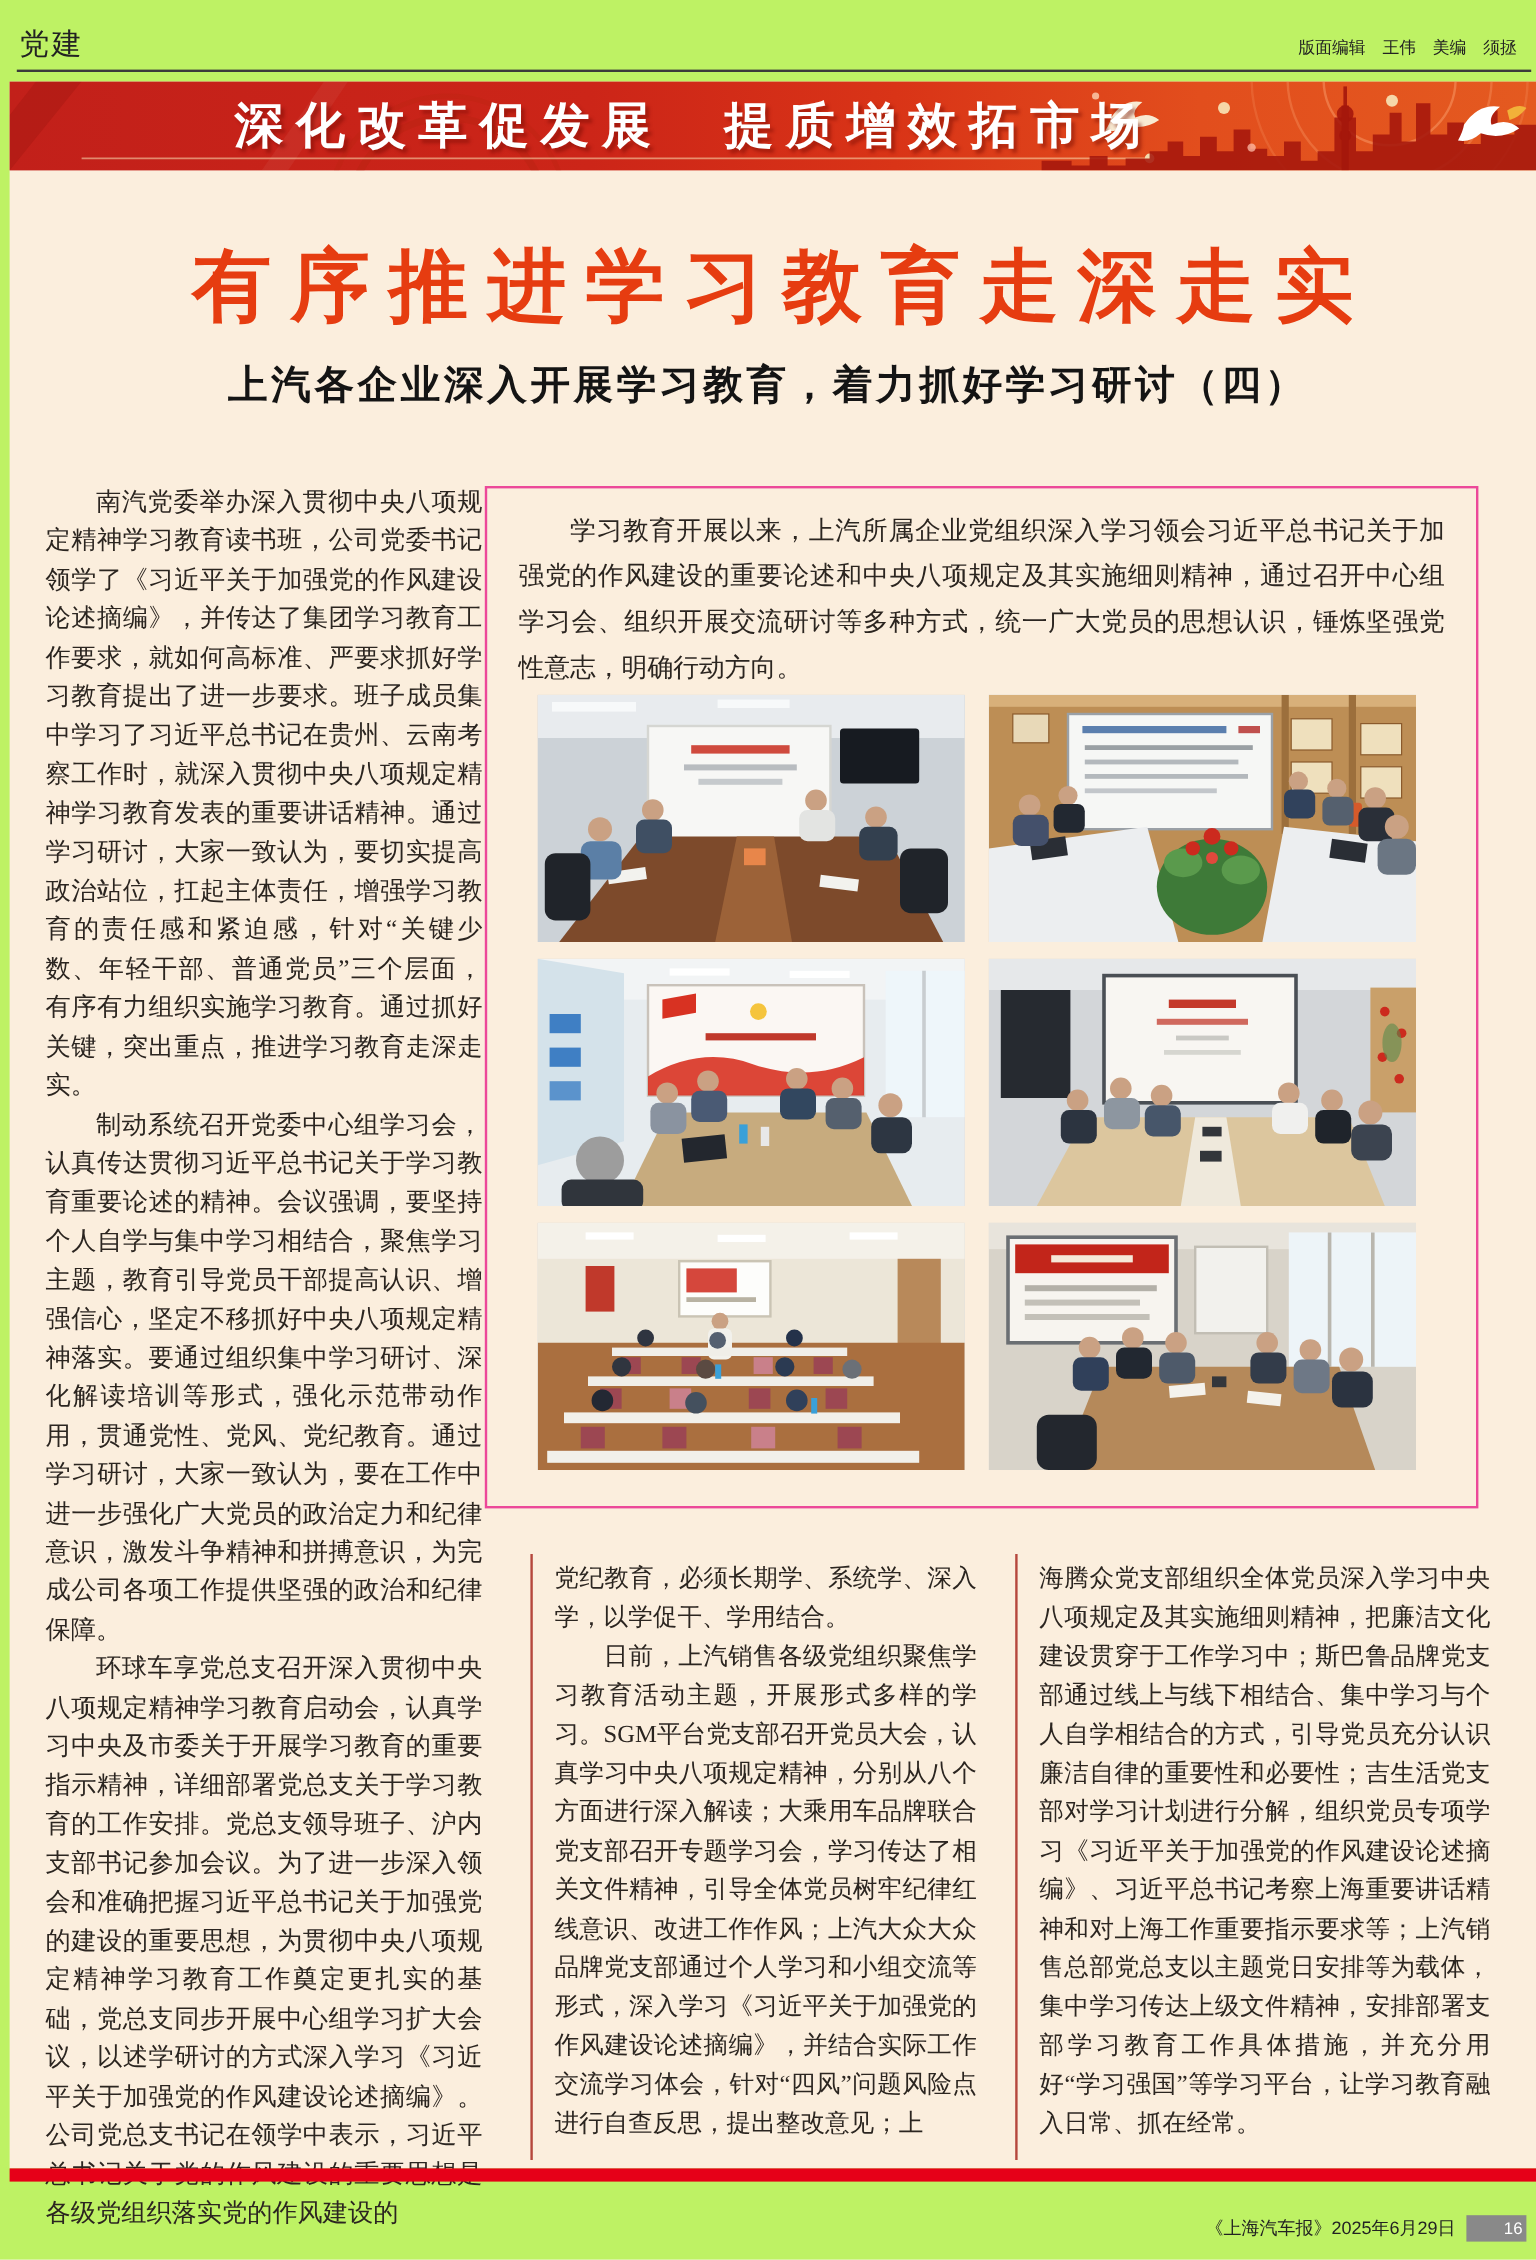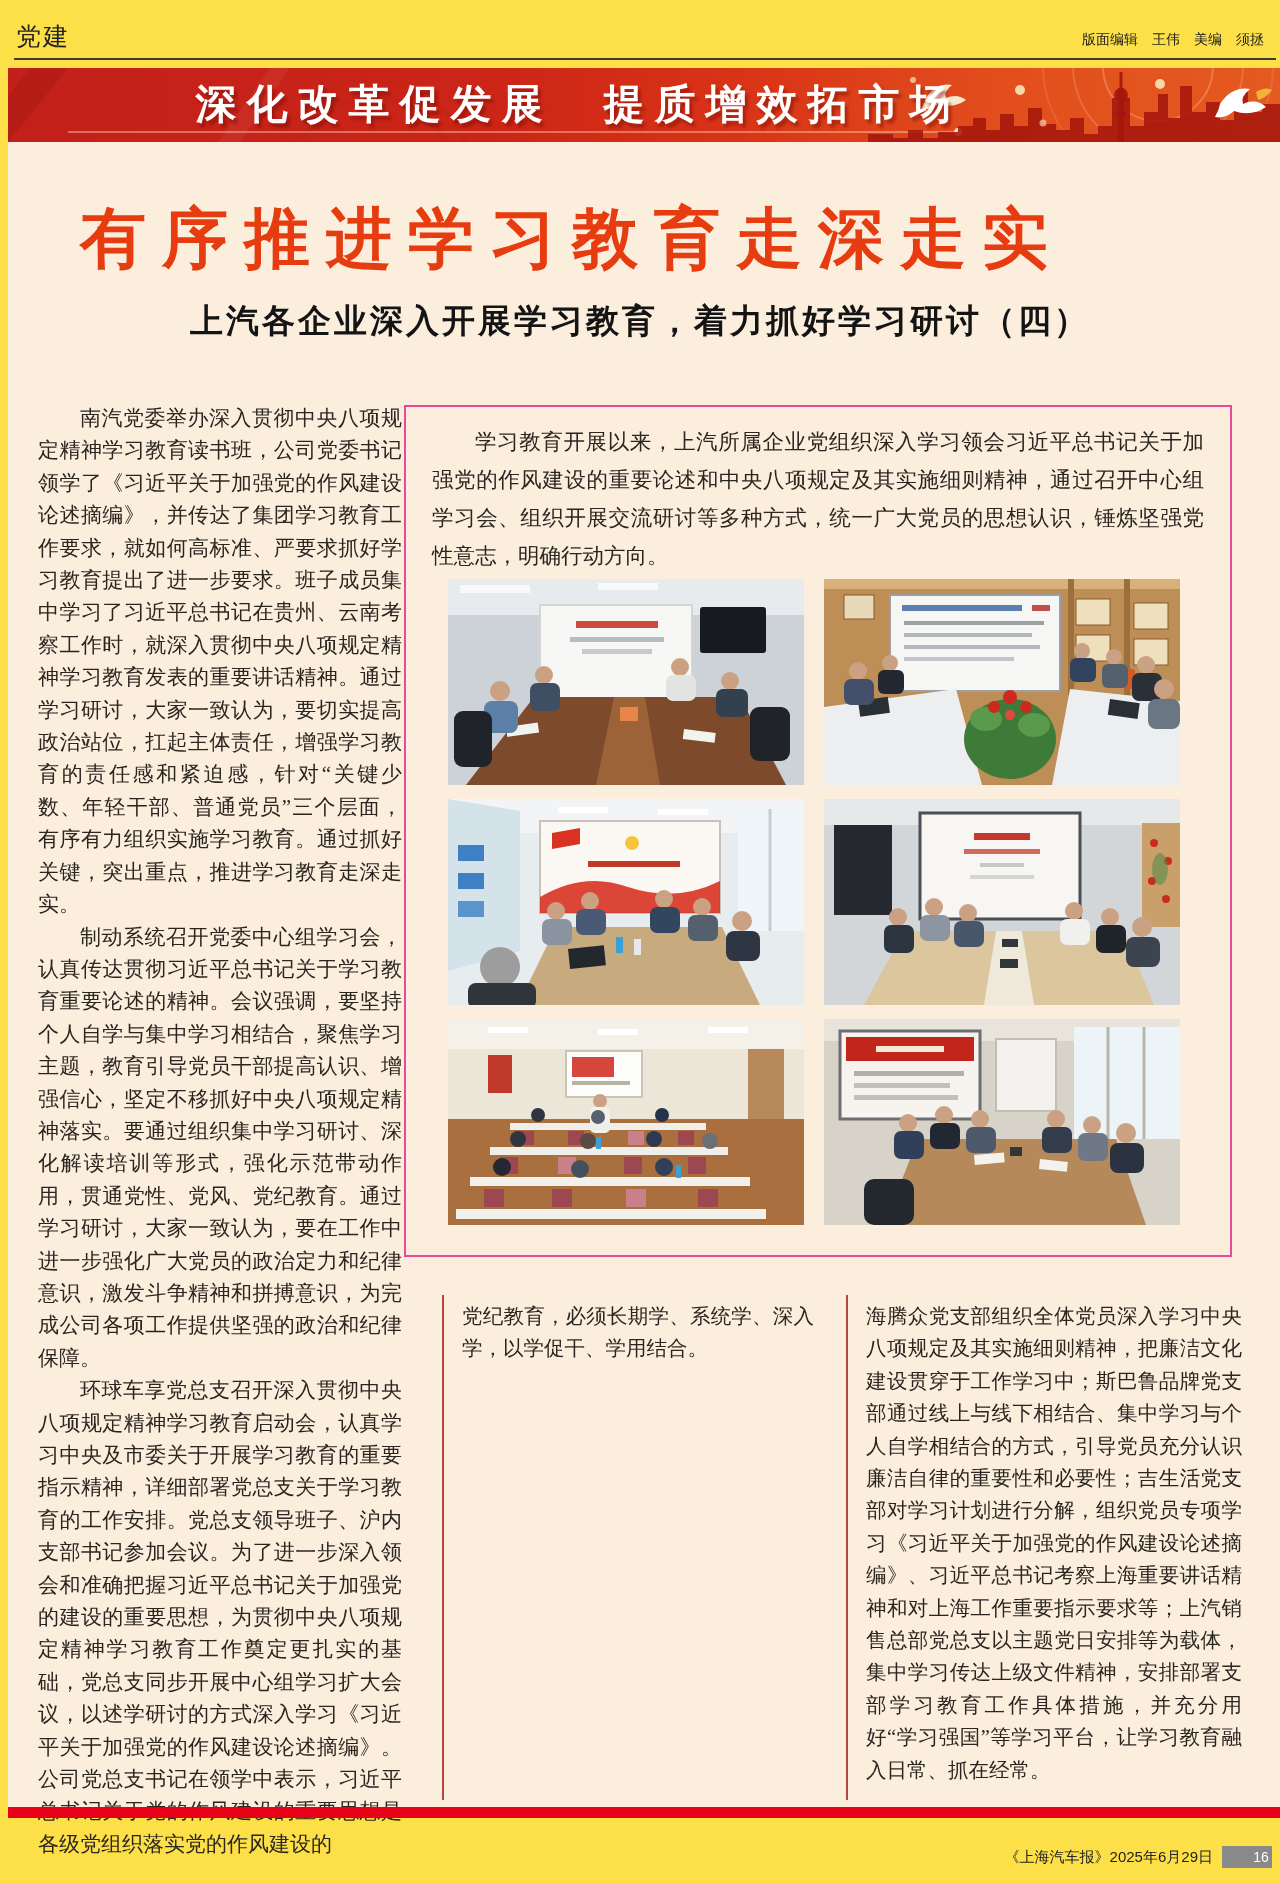--- a/index.html
+++ b/index.html
@@ -1,17 +1,17 @@
 <!DOCTYPE html>
 <html><head>
 <meta charset="utf-8">
 <style>
   html,body{margin:0;padding:0;}
   body{background:#fff;}
-  .sheet{position:relative;width:1280px;height:1883px;background:#fde047;overflow:hidden;
+  .sheet{position:relative;width:1280px;height:1883px;background:#bef264;overflow:hidden;
          font-family:"Liberation Serif", serif;color:#2b2b2b;}
 
   
   .section-label{position:absolute;left:16px;top:20px;font-size:25px;letter-spacing:2px;
                  color:#222;font-family:"Liberation Sans",sans-serif;}
   .editors{position:absolute;right:16px;top:31px;font-size:14px;color:#222;
            font-family:"Liberation Sans",sans-serif;}
   .masthead-rule{position:absolute;left:14px;top:58px;width:1262px;height:2px;background:#3b3b3b;}
 
   
@@ -20,21 +20,21 @@
   
   .banner{position:absolute;left:8px;top:68px;width:1272px;height:74px;overflow:hidden;
           background:linear-gradient(90deg,#c2201a 0%,#cc2518 38%,#d93417 58%,#e24e1d 78%,#e45a20 100%);}
   .banner svg{position:absolute;left:0;top:0;width:100%;height:100%;}
   .banner-title{position:absolute;left:0;top:9px;width:1140px;text-align:center;
                 font-family:"Liberation Sans",sans-serif;font-weight:900;font-size:41px;
                 letter-spacing:10px;color:#ffffff;text-shadow:3px 4px 3px rgba(110,8,0,.45);
                 white-space:nowrap;}
 
   
-  .headline{position:absolute;left:0;top:194px;width:1144px;text-align:center;
+  .headline{position:absolute;left:0;top:194px;width:1144px;text-align:right;
             font-family:Liberation Mono, monospace;font-weight:900;font-size:66px;
             letter-spacing:16px;color:#e63c10;white-space:nowrap;}
   .subheadline{position:absolute;left:0;top:299px;width:1280px;text-align:center;
                font-weight:700;font-size:33px;letter-spacing:3px;color:#141414;}
 
   
   .col{position:absolute;text-align:justify;color:#2b2520;}
   .col p{margin:0;text-indent:2em;}
   .col p.noindent{text-indent:0;}
   .col-left{left:38px;top:402px;width:364px;font-size:21px;line-height:32.4px;}
@@ -345,20 +345,21 @@
       </div>
 
     </div>
   </div>
 
   <div class="v-divider d1"></div>
   <div class="v-divider d2"></div>
 
   <div class="col col-mid">
     <p class="noindent">党纪教育，必须长期学、系统学、深入学，以学促干、学用结合。</p>
+    <p>日前，上汽销售各级党组织聚焦学习教育活动主题，开展形式多样的学习。SGM平台党支部召开党员大会，认真学习中央八项规定精神，分别从八个方面进行深入解读；大乘用车品牌联合党支部召开专题学习会，学习传达了相关文件精神，引导全体党员树牢纪律红线意识、改进工作作风；上汽大众大众品牌党支部通过个人学习和小组交流等形式，深入学习《习近平关于加强党的作风建设论述摘编》，并结合实际工作交流学习体会，针对“四风”问题风险点进行自查反思，提出整改意见；上</p>
   </div>
 
   <div class="col col-right">
     <p class="noindent">海腾众党支部组织全体党员深入学习中央八项规定及其实施细则精神，把廉洁文化建设贯穿于工作学习中；斯巴鲁品牌党支部通过线上与线下相结合、集中学习与个人自学相结合的方式，引导党员充分认识廉洁自律的重要性和必要性；吉生活党支部对学习计划进行分解，组织党员专项学习《习近平关于加强党的作风建设论述摘编》、习近平总书记考察上海重要讲话精神和对上海工作重要指示要求等；上汽销售总部党总支以主题党日安排等为载体，集中学习传达上级文件精神，安排部署支部学习教育工作具体措施，并充分用好“学习强国”等学习平台，让学习教育融入日常、抓在经常。</p>
   </div>
 
   <div class="red-bar"></div>
   <div class="footer">
     <span>《上海汽车报》2025年6月29日</span>
     <span class="page-badge">16</span>

